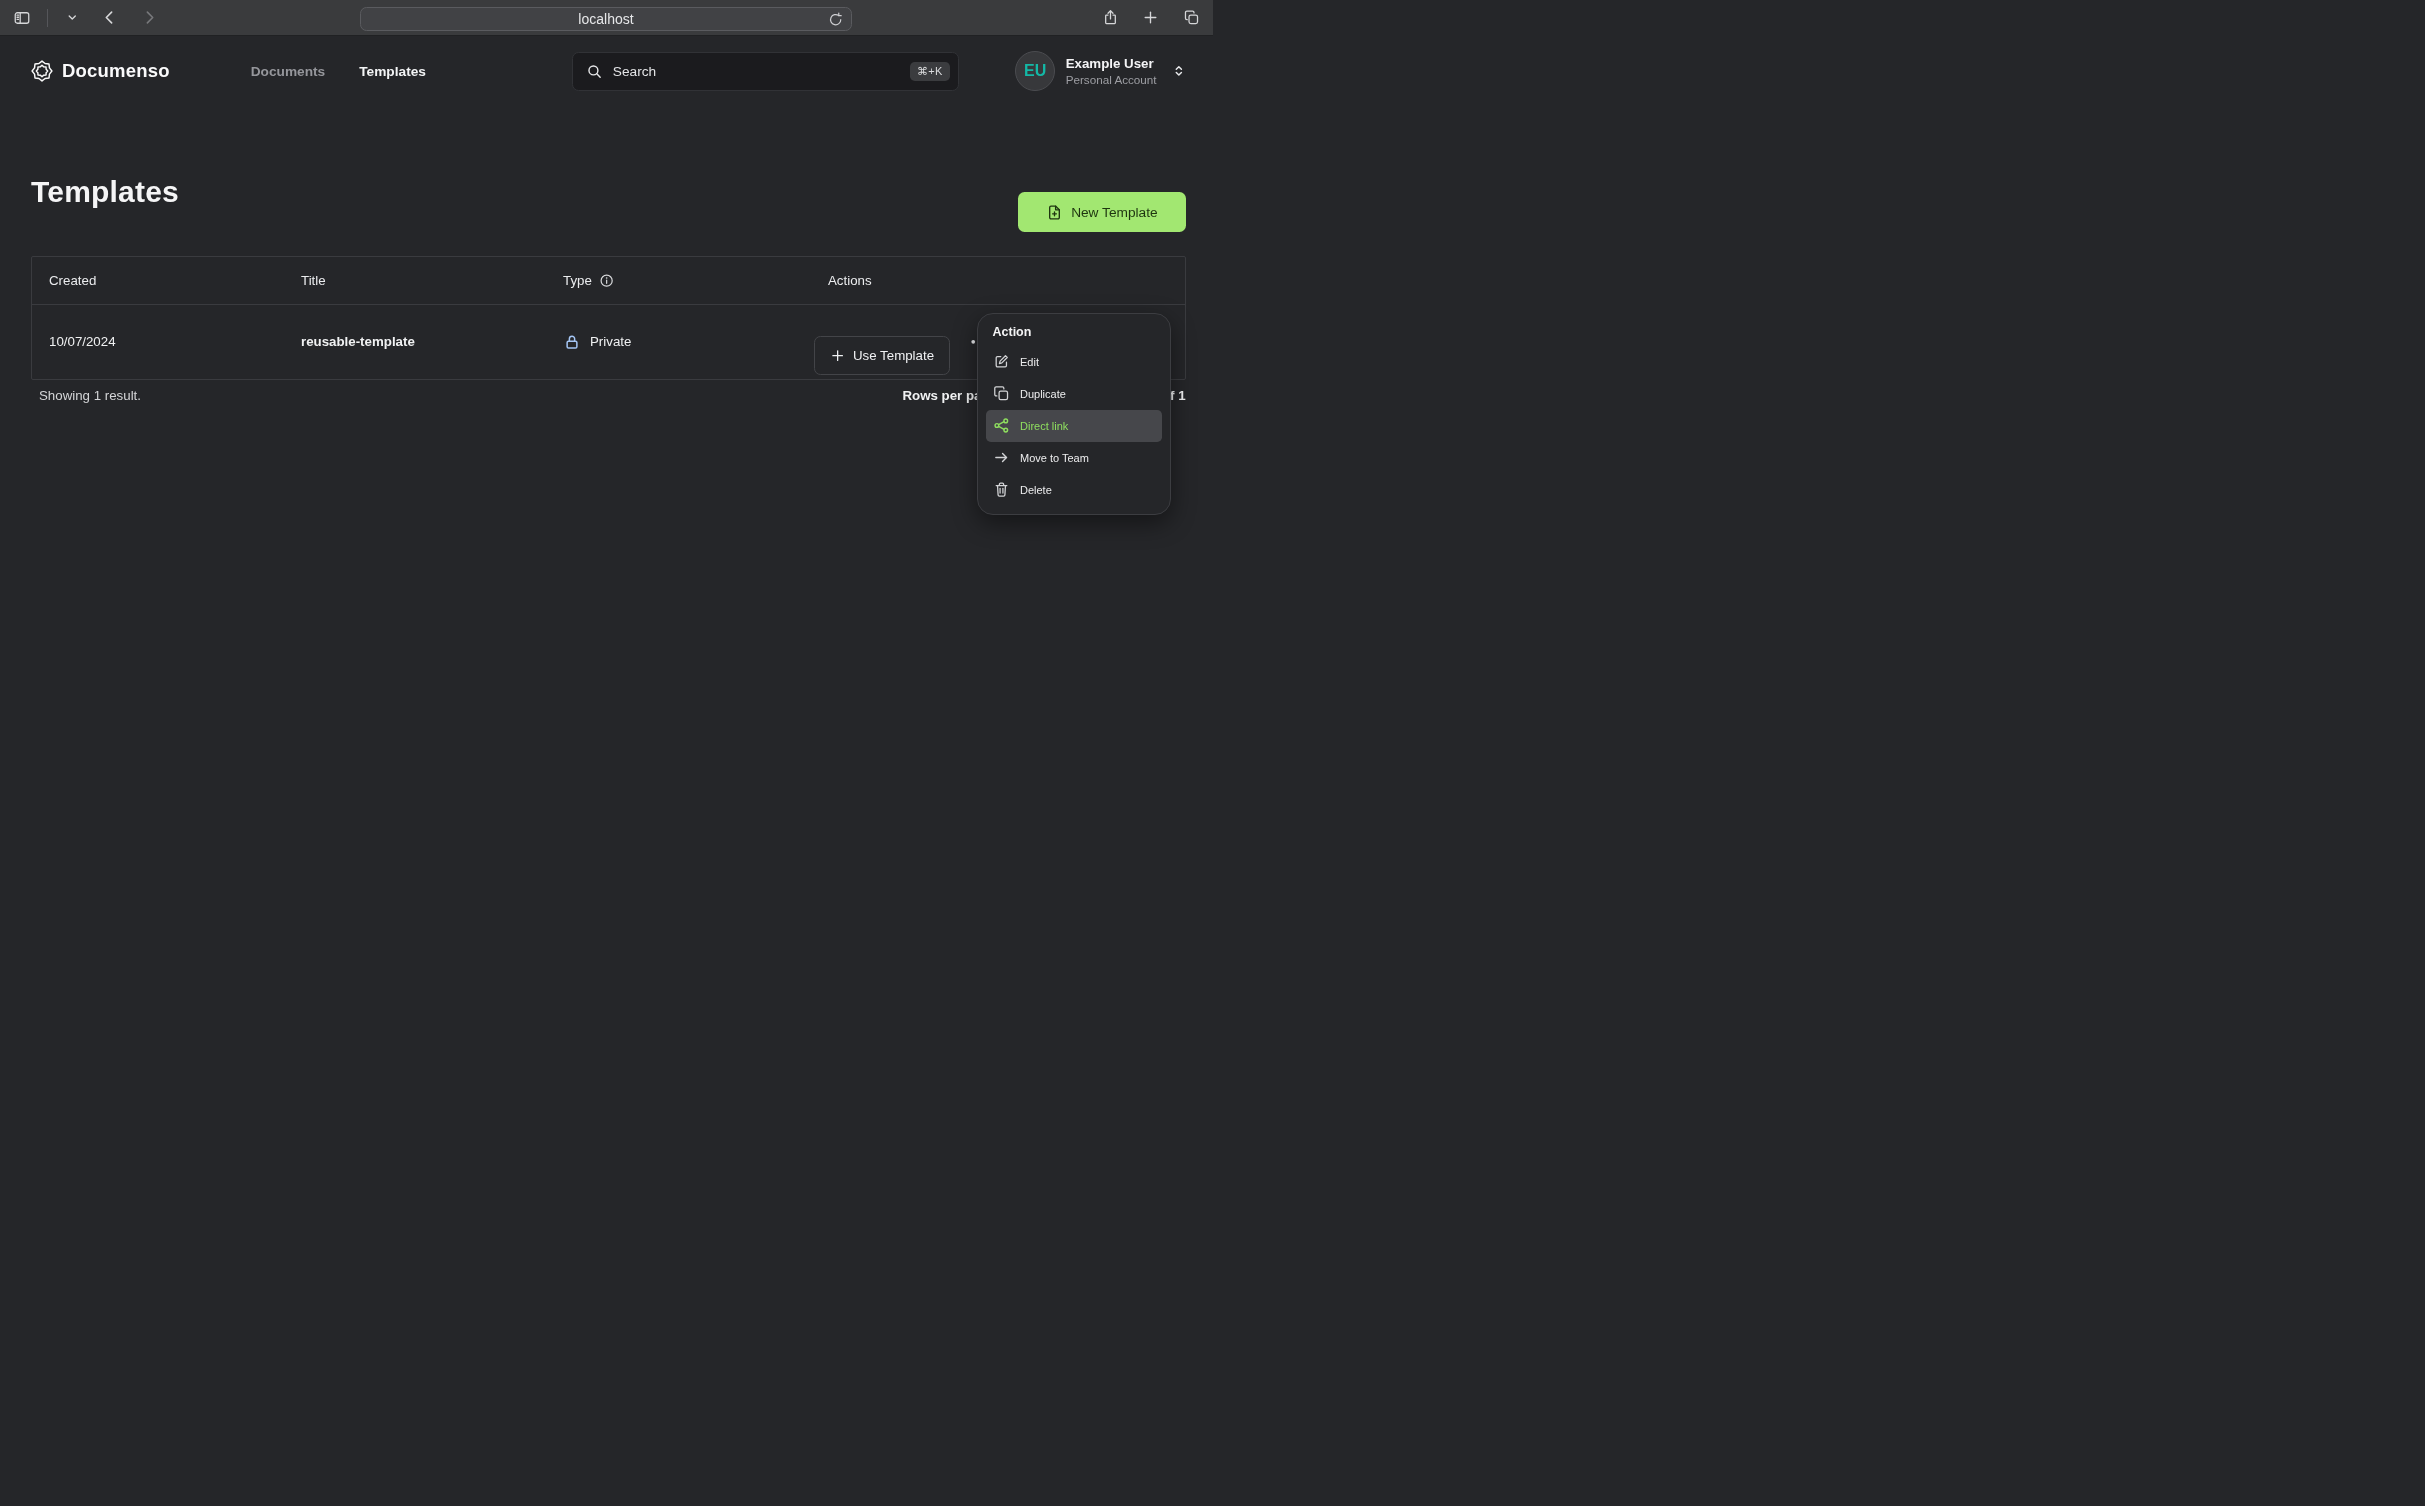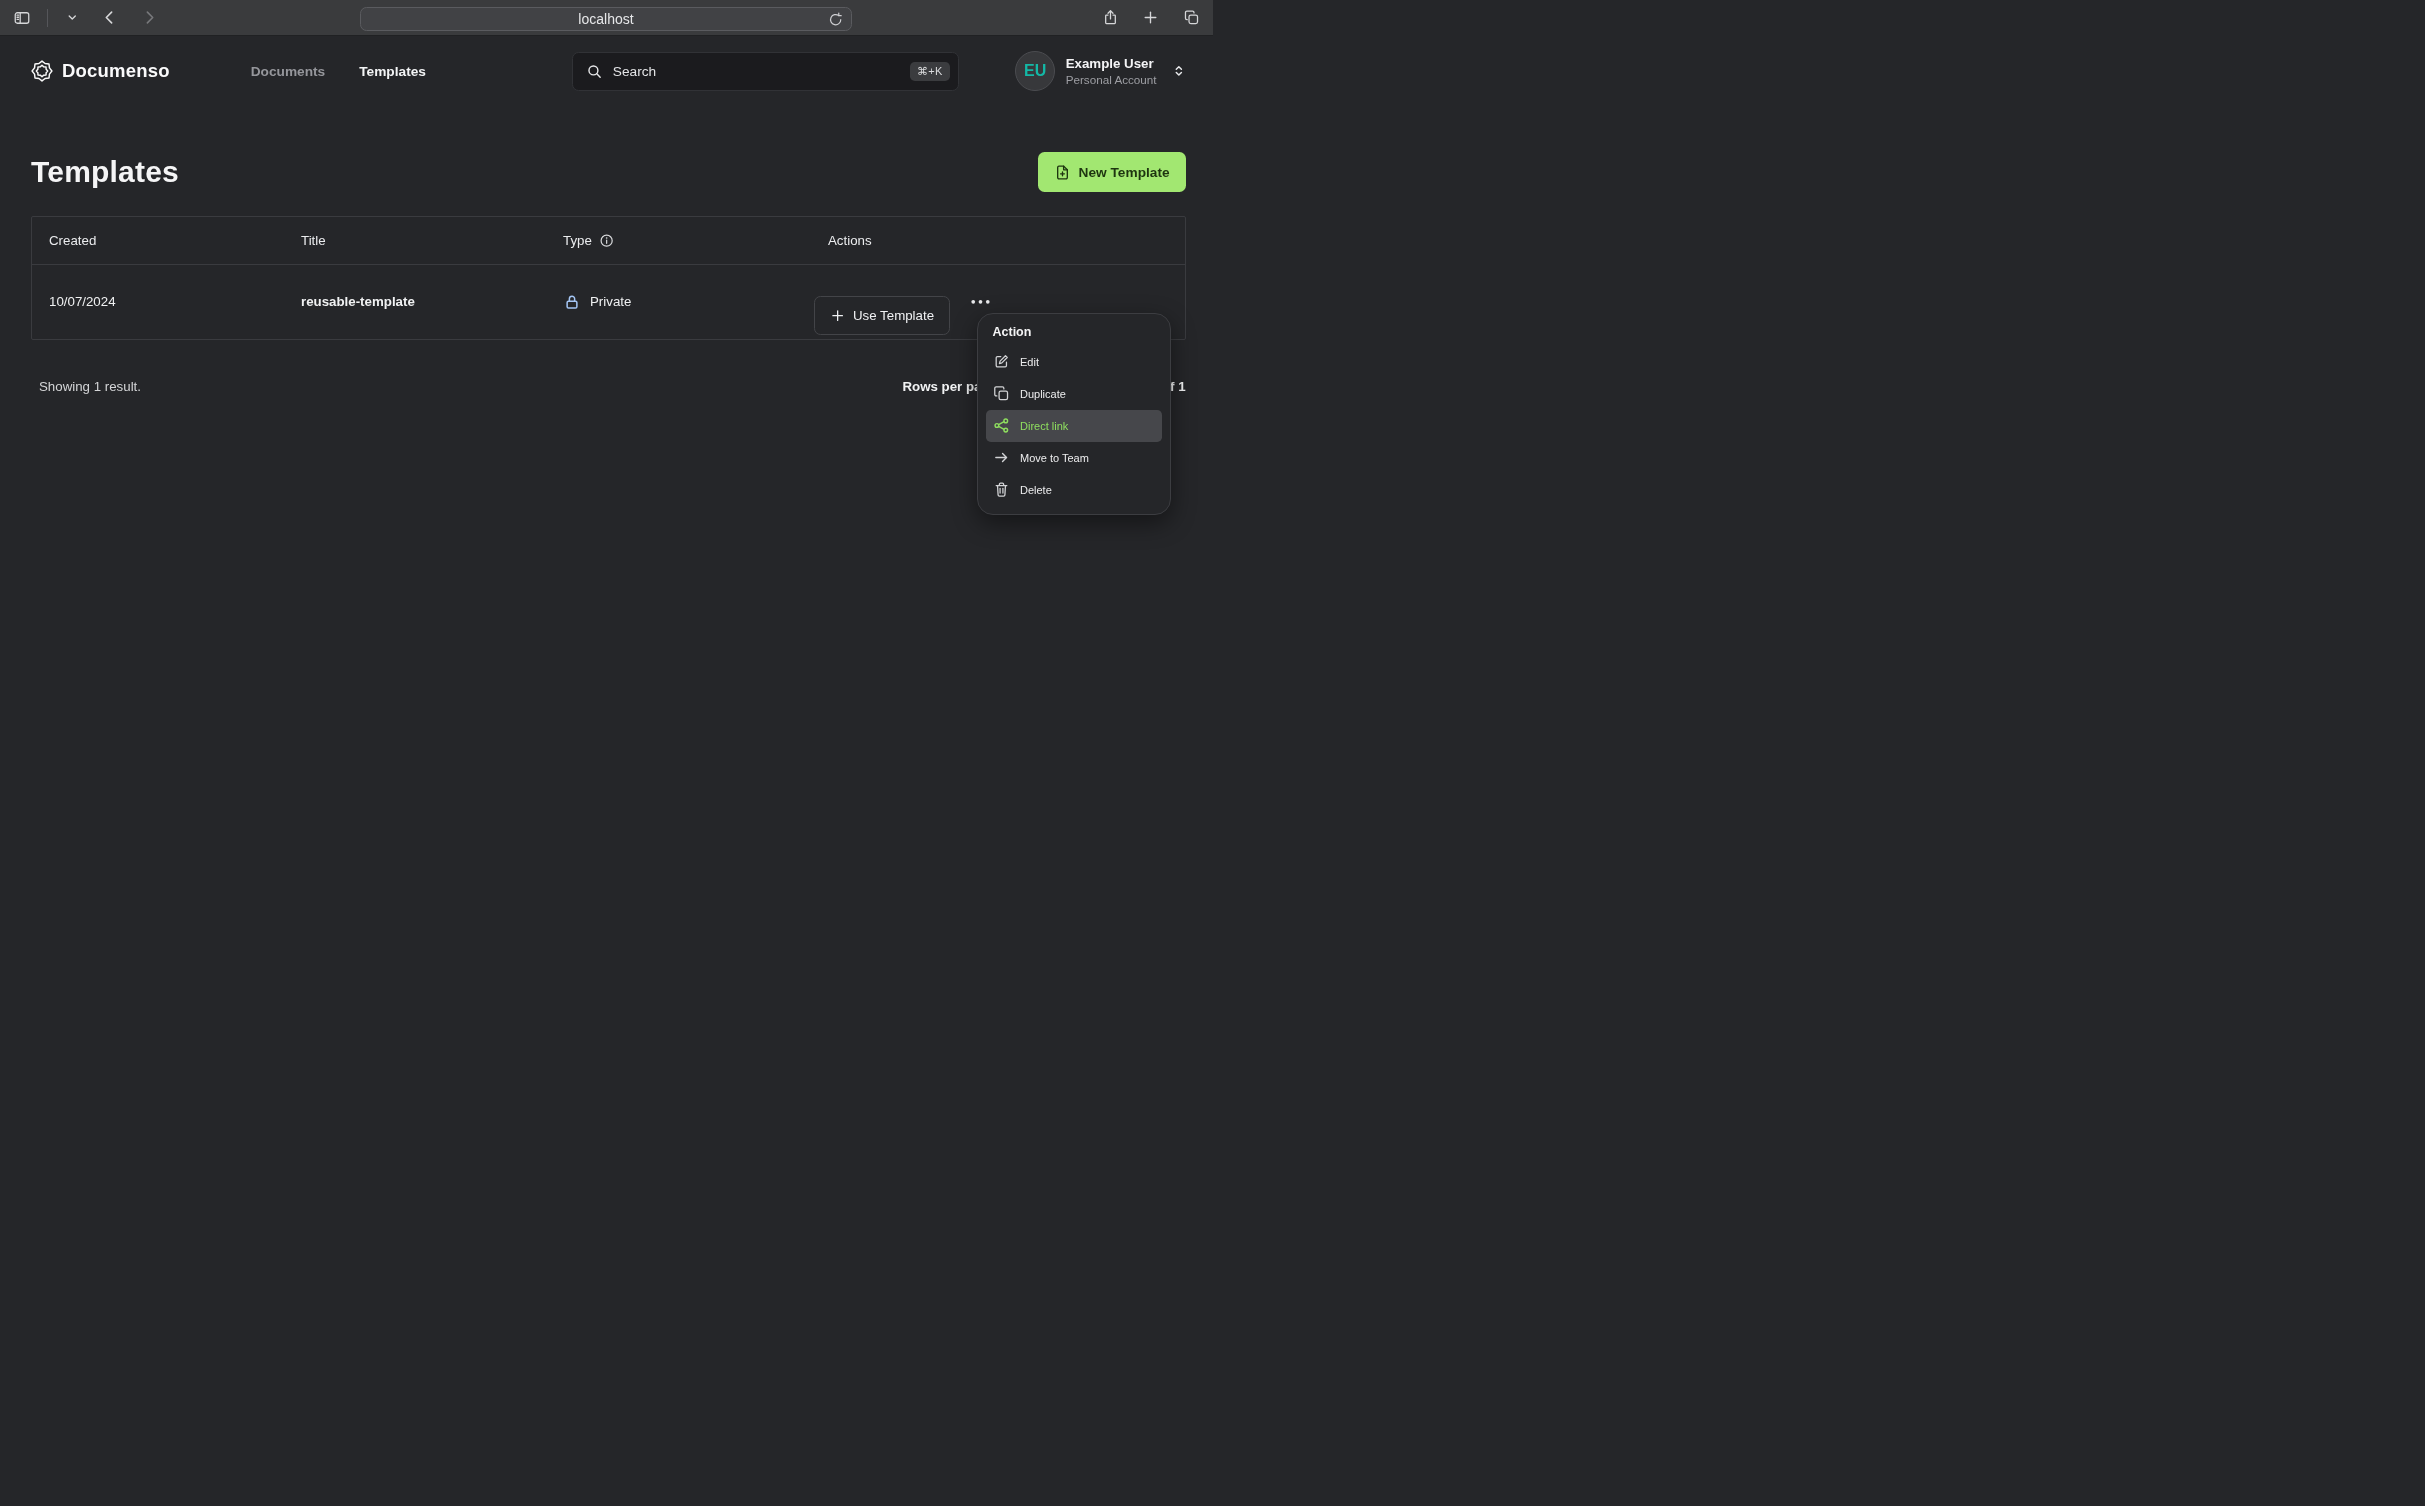--- a/index.html
+++ b/index.html
@@ -65,24 +65,24 @@
   }
   .user-meta { line-height:1.3; }
   .user-name { font-size:13.3px; font-weight:600; color:#f4f4f6; }
   .user-account { font-size:11.7px; color:#9d9ea3; }
   .user-chevrons { color:#e8e9eb; margin-left:4.8px; }
 
   
   .page-head { display:flex; align-items:center; justify-content:space-between; margin-top:61px; }
   .page-title { font-size:30px; font-weight:700; color:#f5f5f6; letter-spacing:0.2px; }
   .btn-new {
-    display:flex; align-items:center; gap:8px; height:40px; padding:0 16px;
+    display:flex; align-items:center; gap:8px; height:40px; padding:0 28px;
     background:var(--accent-green,#A2E771); color:var(--accent-green-text,#1e3510);
     border:none; border-radius:6.5px; font-family:inherit;
-    font-size:13.7px; font-weight:700; cursor:pointer;
+    font-size:13.7px; font-weight:400; cursor:pointer;margin-top:40px;
   }
 
   
   .table { margin-top:23.4px; border:0.8px solid #3a3b3f; border-radius:2px; overflow:hidden; }
   .t-head, .t-row { display:grid; grid-template-columns:252px 262px 265px 1fr; align-items:center; }
   .t-head { height:48px; border-bottom:0.8px solid #3a3b3f; }
   .t-head > div { padding-left:17px; font-size:13.3px; font-weight:500; color:#ebecee; display:flex; align-items:center; gap:7.3px; }
   .info-icon { color:#d8d9db; }
   .t-row { height:74px; }
   .t-row > div { padding-left:17px; font-size:13.3px; color:#f0f1f2; display:flex; align-items:center; }
@@ -91,21 +91,21 @@
   .lock-icon { color:var(--lock-blue,#A5C6F5); }
   .cell-actions { padding-left:3.2px !important; }
   .btn-use {
     display:flex; align-items:center; gap:8px; height:39px; padding:0 14.5px;
     background:transparent; border:0.8px solid #434448; border-radius:6.5px;
     color:#f0f1f3; font-family:inherit; font-size:13.3px; font-weight:500; cursor:pointer;margin-top:28px;
   }
   .btn-dots { margin-left:16px; background:none; border:none; color:#e8e9eb; cursor:pointer; padding:4.8px; }
 
   
-  .list-footer { display:flex; align-items:center; margin-top:31px; padding-left:8px; }
+  .list-footer { display:flex; align-items:center; padding-left:8px; }
   .footer-summary { font-size:13.3px; color:#d4d5d7; }
   .footer-right { margin-left:auto; display:flex; align-items:center; }
   .rpp-label { font-size:13.3px; font-weight:600; color:#f1f2f3; }
   .rpp-select {
     margin:0 27.4px 0 18px; width:73px; height:31px;
     border:0.8px solid #48494d; border-radius:6.5px; background:transparent;
     display:flex; align-items:center; justify-content:center; gap:9.7px;
     font-size:13.3px; color:#f1f2f3; cursor:pointer;
   }
   .rpp-select .chev { color:#9fa0a4; }

